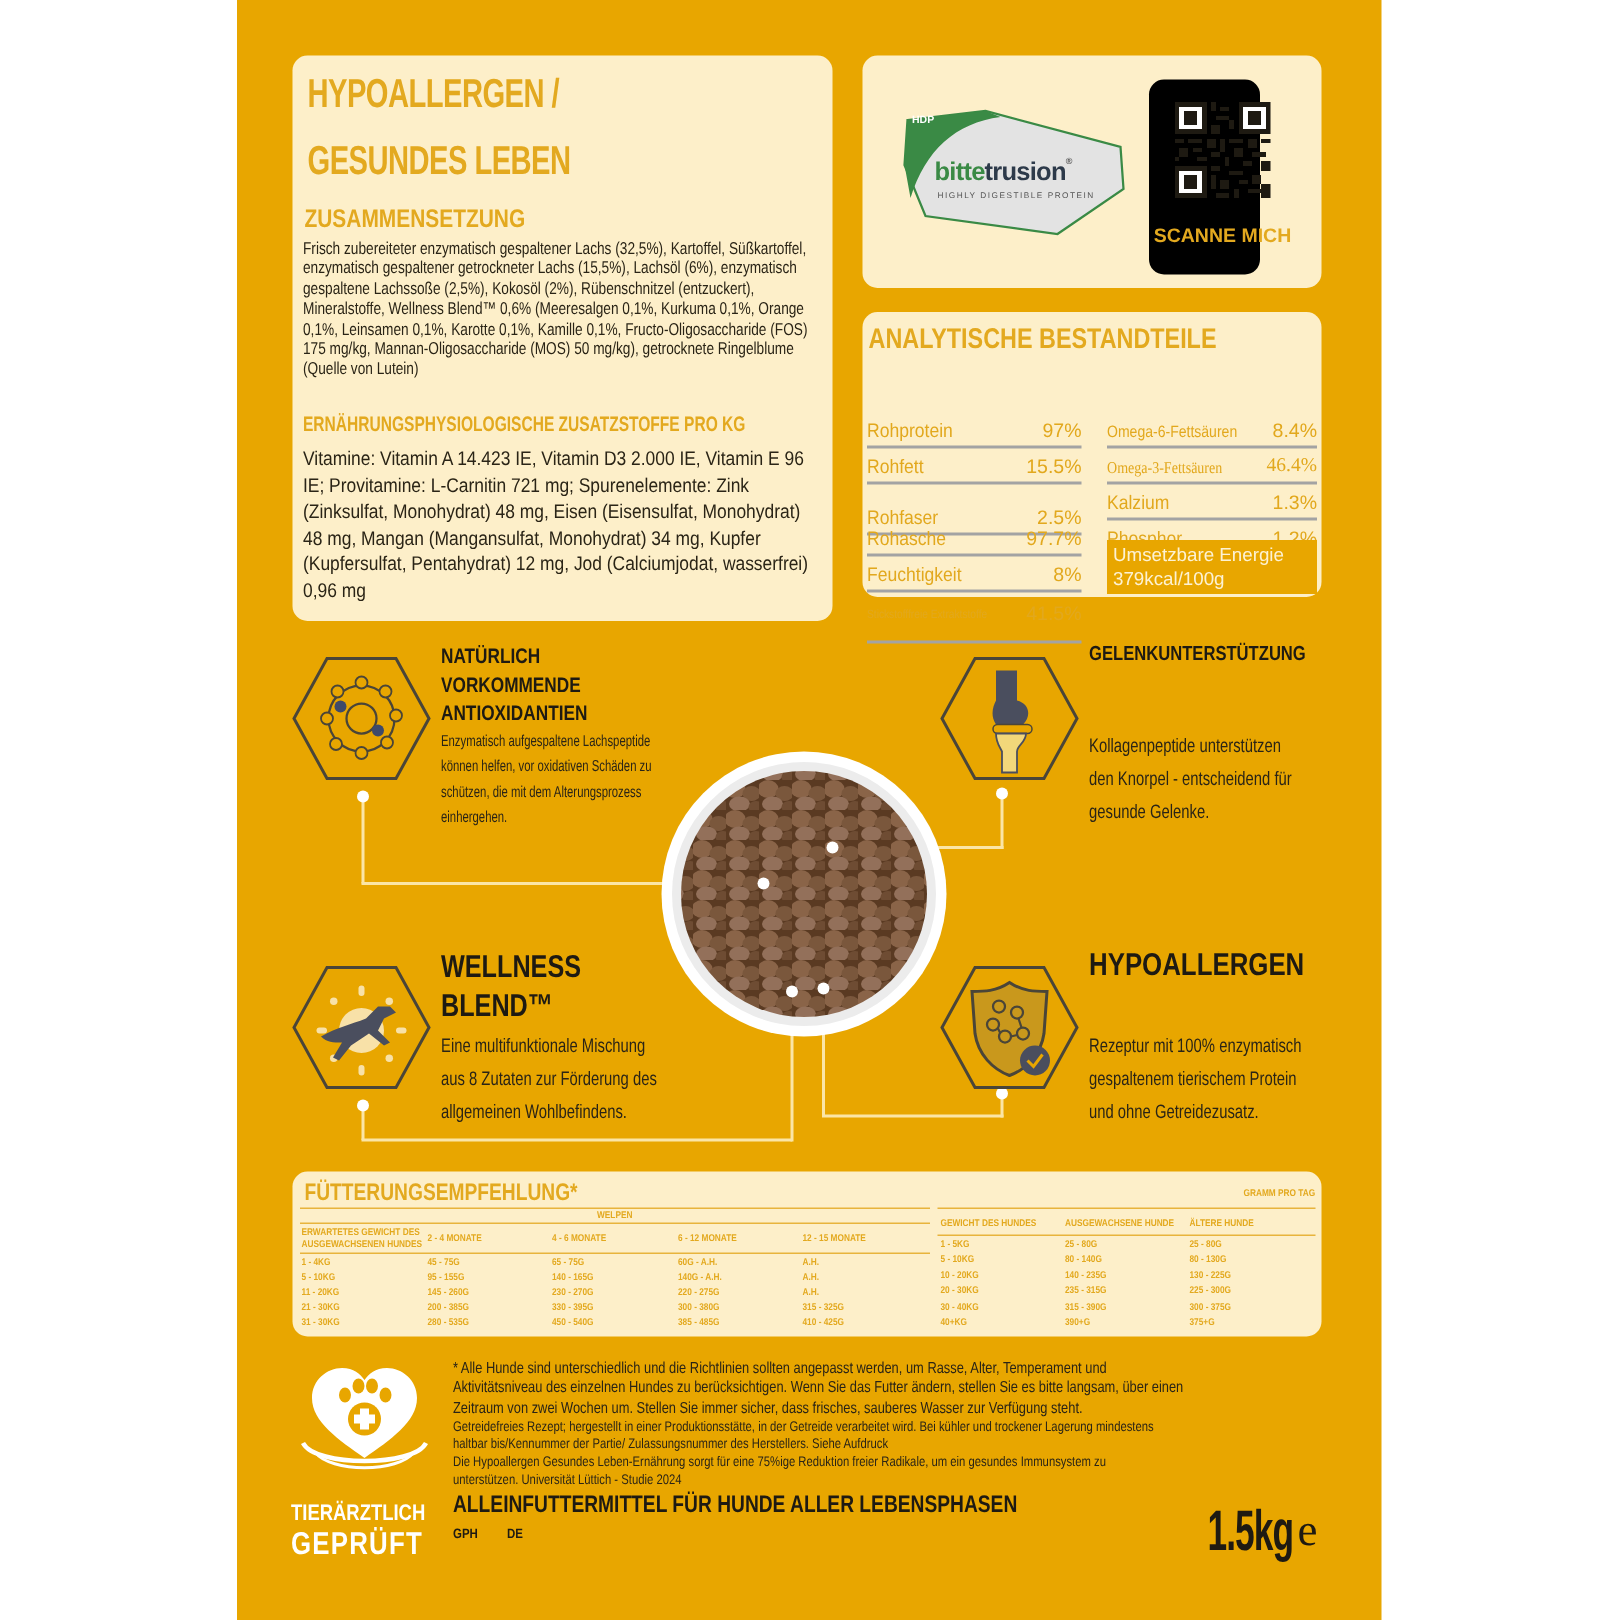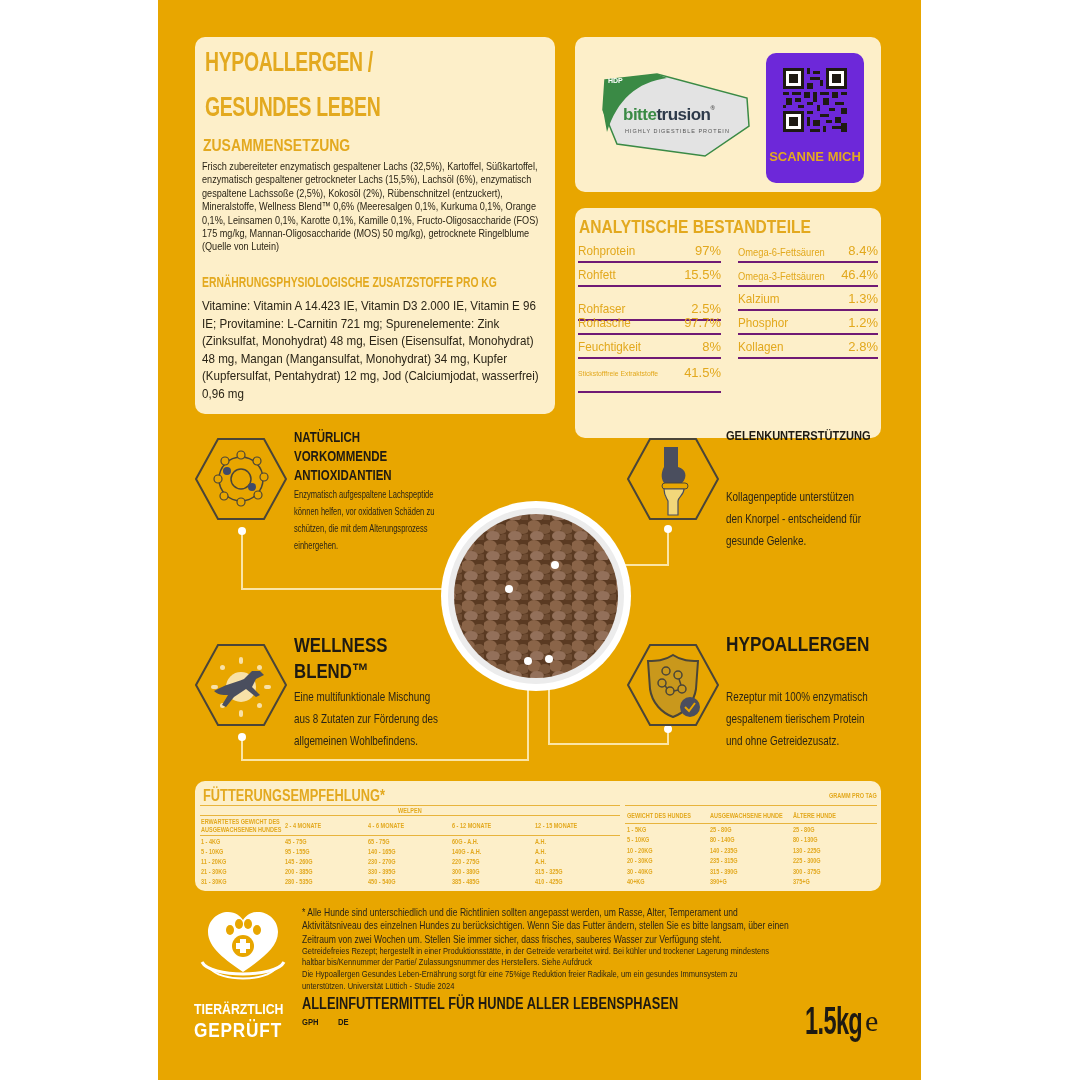--- a/index.html
+++ b/index.html
@@ -12,28 +12,28 @@
   #comp { left: 195px; top: 37px; width: 360px; height: 377px; }
   .comp-title { position: absolute; left: 10px; font-weight: 700; color: #e3a91f; font-size: 27px; letter-spacing: -0.5px; transform: scaleX(0.72); transform-origin: left top; white-space: nowrap; }
   .comp-sub { position: absolute; left: 8px; font-weight: 700; color: #e3a91f; font-size: 17px; transform: scaleX(0.82); transform-origin: left top; white-space: nowrap; }
   .comp-body { position: absolute; left: 7px; width: 430px; font-size: 11.4px; line-height: 13.4px; color: #2a2416; transform: scaleX(0.8); transform-origin: left top; }
   .comp-sub2 { position: absolute; left: 7px; top: 237px; font-weight: 700; color: #e3a91f; font-size: 14px; transform: scaleX(0.74); transform-origin: left top; white-space: nowrap; }
   .vit-body { position: absolute; left: 7px; top: 260px; width: 395px; font-size: 13.2px; line-height: 17.5px; color: #2a2416; transform: scaleX(0.88); transform-origin: left top; }
 
   
   #logo-card { left: 575px; top: 37px; width: 306px; height: 155px; }
   .fresh-badge { position: absolute; left: 22px; top: 33px; width: 160px; height: 90px; }
-  .qr-box { position: absolute; left: 191px; top: 16px; width: 98px; height: 130px; background: #6d28d9; border-radius: 10px; }
+  .qr-box { position: absolute; left: 191px; top: 16px; width: 74px; height: 130px; background: #000000; border-radius: 10px; }
   .qr { position: absolute; left: 17px; top: 15px; width: 64px; height: 64px; }
   .scan { position: absolute; left: 0; width: 98px; top: 96px; text-align: center; font-weight: 700; font-size: 13px; color: #e3a91f; }
 
   
-  #ana { left: 575px; top: 208px; width: 306px; height: 230px; }
+  #ana { left: 575px; top: 208px; width: 306px; height: 190px; }
   .ana-title { position: absolute; left: 4px; top: 8px; font-weight: 700; font-size: 19px; color: #e3a91f; transform: scaleX(0.82); transform-origin: left top; white-space: nowrap; }
-  .ana-row { position: absolute; height: 22px; border-bottom: 2px solid #701a75; }
+  .ana-row { position: absolute; height: 22px; border-bottom: 2px solid #a3a3a3; margin-top: 36px; }
   .ana-row .lbl { position: absolute; left: 0; bottom: 3px; font-size: 13px; color: #e2a81d; white-space: nowrap; transform: scaleX(0.9); transform-origin: left bottom; }
   .ana-row .lbl.small { font-size: 8px; transform: scaleX(0.85); }
   .ana-row .val { position: absolute; right: 0; bottom: 3px; font-size: 13px; color: #e2a81d; white-space: nowrap; }
   .ana-row .lbl.med { font-size: 11px; transform: scaleX(0.85); }
   .energy { position: absolute; left: 163px; top: 152px; width: 140px; height: 36px; background: #e8a600; color: #fdf2d3; font-size: 12.5px; line-height: 16px; padding: 2px 4px; }
 
   
   .hex { position: absolute; }
   .feat-title { position: absolute; font-weight: 700; color: #1e1a12; white-space: nowrap; transform-origin: left top; }
   .feat-body { position: absolute; color: #2a2416; transform-origin: left top; }
@@ -156,37 +156,41 @@
     </div>
   <div class="ana-row" style="left:3px;top:153px;width:143px;height:32px;">
       <span class="lbl small" style="bottom:13px;">Stickstofffreie Extraktstoffe</span>
       <span class="val" style="bottom:11px;">41.5%</span>
     </div>
 
   <div class="ana-row" style="left:163px;top:33px;width:140px;">
       <span class="lbl med">Omega-6-Fettsäuren</span>
       <span class="val">8.4%</span>
     </div>
-  <div class="ana-row" style="left:163px;top:57px;width:140px;">
+  <div class="ana-row" style="left:163px;top:57px;width:140px;font-family:Liberation Serif, serif;">
       <span class="lbl med">Omega-3-Fettsäuren</span>
       <span class="val">46.4%</span>
     </div>
   <div class="ana-row" style="left:163px;top:81px;width:140px;">
       <span class="lbl">Kalzium</span>
       <span class="val">1.3%</span>
     </div>
   <div class="ana-row" style="left:163px;top:105px;width:140px;">
       <span class="lbl">Phosphor</span>
       <span class="val">1.2%</span>
     </div>
   <div class="ana-row" style="left:163px;top:129px;width:140px;">
       <span class="lbl">Kollagen</span>
       <span class="val">2.8%</span>
     </div>
 
+  <div class="energy">
+    <div>Umsetzbare Energie</div>
+    <div>379kcal/100g</div>
+  </div>
 </div>
 
 <div class="line" style="left:241px;top:532px;width:2px;height:57px;"></div>
 <div class="line" style="left:241px;top:588px;width:268px;height:2px;"></div>
 <div class="dot" style="left:238px;top:527px;"></div>
 <div class="dot" style="left:505px;top:585px;"></div>
 
 <div class="line" style="left:667px;top:530px;width:2px;height:36px;"></div>
 <div class="line" style="left:555px;top:564px;width:114px;height:2px;"></div>
 <div class="dot" style="left:664px;top:525px;"></div>

